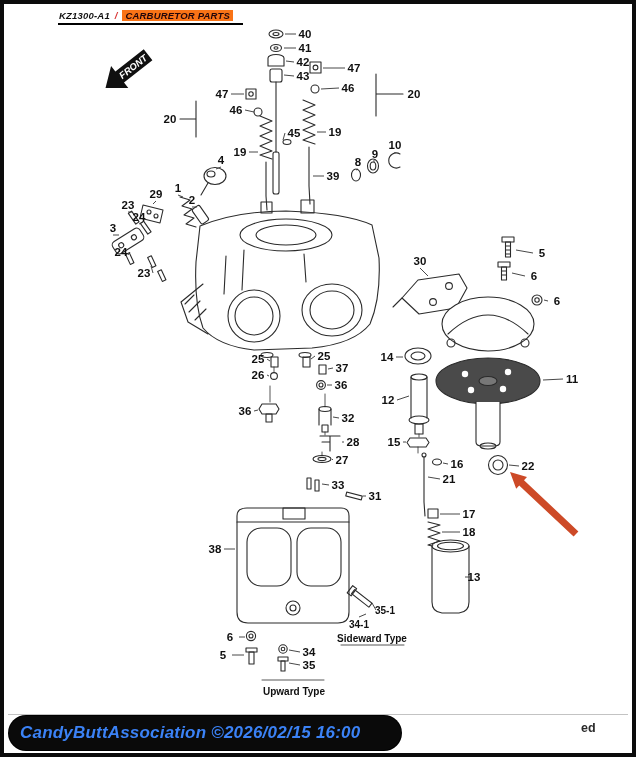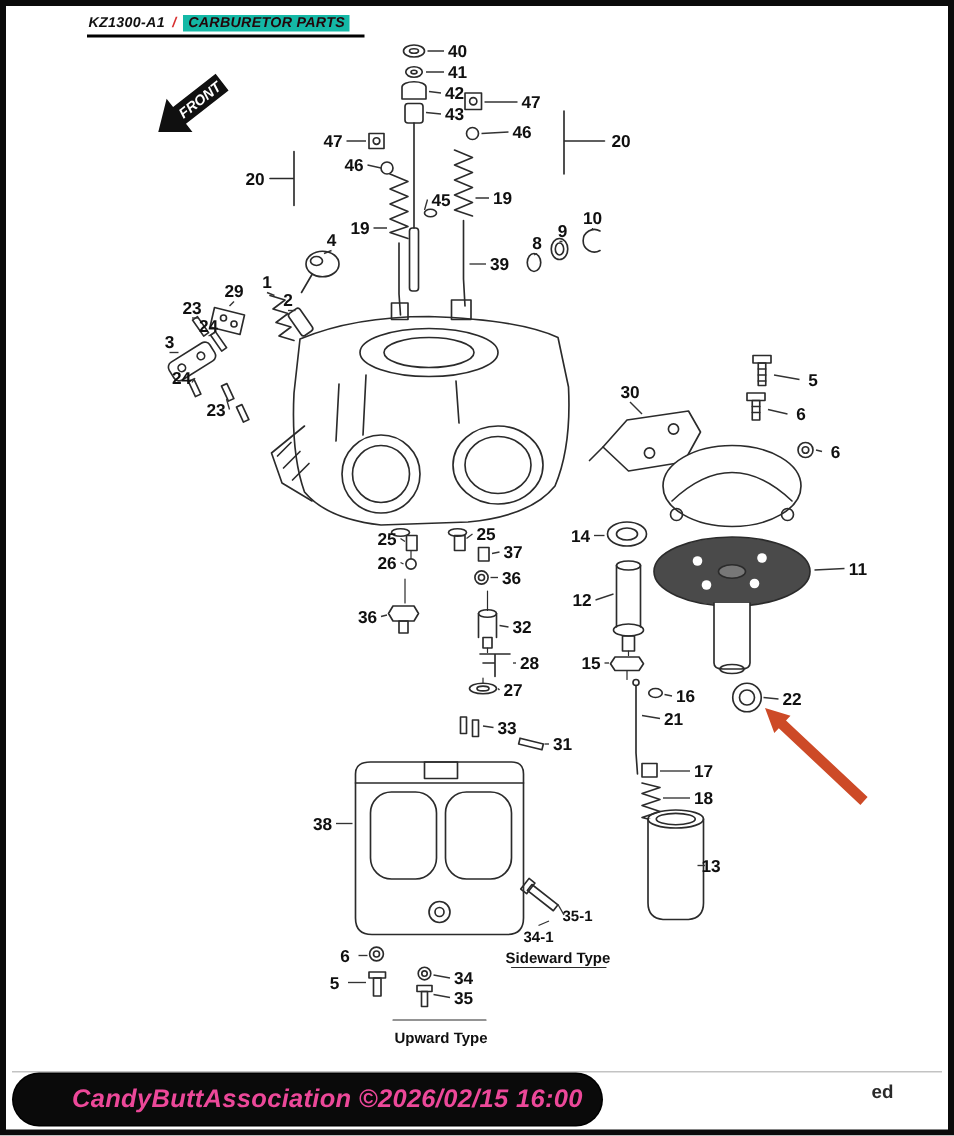--- a/index.html
+++ b/index.html
@@ -46,21 +46,21 @@
   }
 </style>
 </head>
 <body>
 
 <div class="page">
 
   <div class="header">
     <span class="model">KZ1300-A1</span>
     <span class="sep">/</span>
-    <span class="section" style="background: #14b8a6;">CARBURETOR PARTS</span>
+    <span class="section" style="background: #f97316;">CARBURETOR PARTS</span>
   </div>
 
   <svg id="diagram-svg" width="636" height="757" viewBox="0 0 636 757">
 
     <g stroke="#2b2b2b" stroke-width="1.1" fill="none" stroke-linecap="round" stroke-linejoin="round">
 
       <g>
         <ellipse cx="272" cy="30" rx="7" ry="4"></ellipse>
           <ellipse cx="272" cy="30" rx="3" ry="1.5"></ellipse>
         <ellipse cx="272" cy="44" rx="5.5" ry="3.5"></ellipse>
@@ -380,16 +380,16 @@
       <path d="M96,68 L114,54 L114,61 L150,61 L150,75 L114,75 L114,82 Z" fill="#101010" stroke="none"></path>
       <text x="131" y="71.5" fill="#ffffff" font-size="9.5" font-weight="bold" font-style="italic" text-anchor="middle" font-family="Liberation Sans, sans-serif">FRONT</text>
     </g>
   </svg>
 
 
   <div class="bottom-rule"></div>
   <div class="trailing">ed</div>
 
   <div class="watermark" style="background: rgb(10, 10, 10);">
-    <span style="color: #ec4899; margin-left: 28px;">CandyButtAssociation ©2026/02/15 16:00</span>
+    <span style="color: #3b82f6;">CandyButtAssociation ©2026/02/15 16:00</span>
   </div>
 
 </div>
 
 </body></html>

